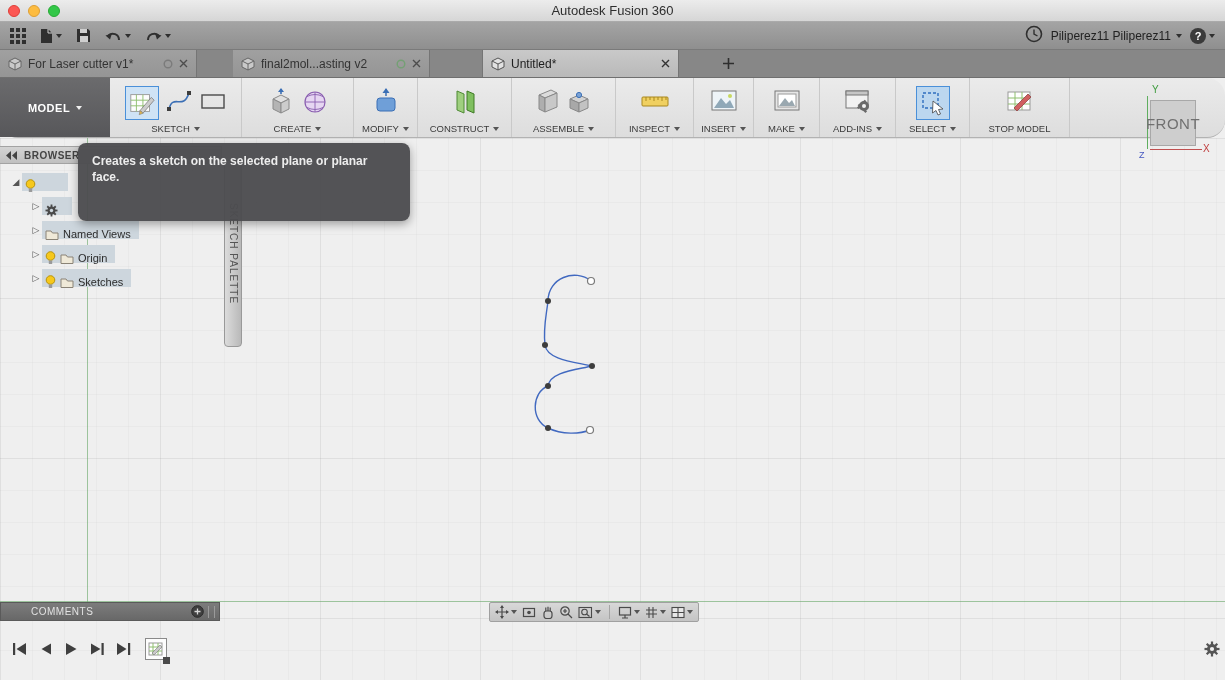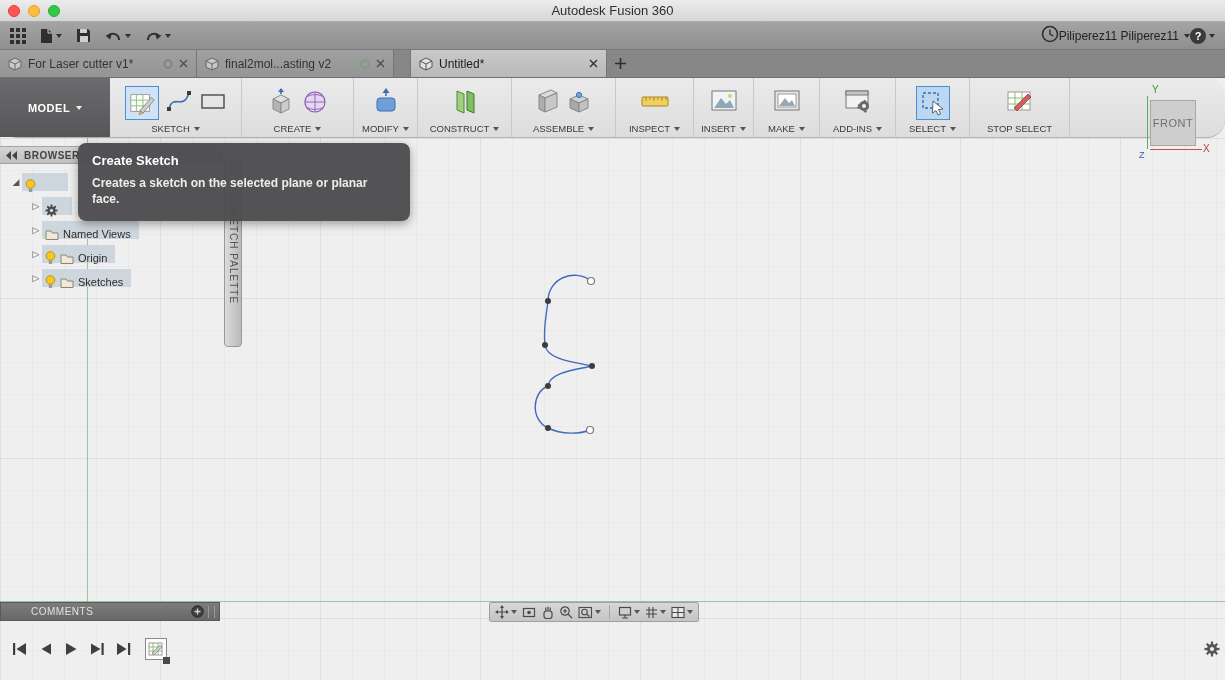--- a/index.html
+++ b/index.html
@@ -20,28 +20,28 @@
 
   
   .apptoolbar { position:absolute; top:22px; left:0; width:100%; height:28px;
     background:linear-gradient(#a4a4a4,#8f8f8f); border-bottom:1px solid #7a7a7a;
     display:flex; align-items:center; padding:0 10px; color:#2f2f2f; }
   .atb-btn { display:flex; align-items:center; gap:3px; margin-right:14px; cursor:default; }
   .darrow { width:0; height:0; border-left:3.5px solid transparent; border-right:3.5px solid transparent;
     border-top:4px solid #2f2f2f; display:inline-block; }
   .darrow.white { border-top-color:#f0f0f0; }
   .darrow.gray { border-top-color:#555; }
-  .atb-right { margin-left:auto; display:flex; align-items:center; gap:0; }
+  .atb-right { margin-left:auto; display:flex; align-items:center; gap:8px; }
   .username { font-size:12px; color:#222; display:flex; align-items:center; gap:5px; }
   .help-circle { width:16px; height:16px; border-radius:50%; background:#3a3a3a; color:#fff;
     font-size:11px; font-weight:bold; display:flex; align-items:center; justify-content:center; }
 
   
   .tabbar { position:absolute; top:50px; left:0; width:100%; height:28px;
-    background:#878787; border-bottom:1px solid #6f6f6f; display:flex; align-items:stretch; }
+    background:#878787; border-bottom:1px solid #6f6f6f; display:flex; align-items:stretch;gap:36px; }
   .tab { width:197px; display:flex; align-items:center; gap:6px; padding:0 8px;
     background:linear-gradient(#a0a0a0,#959595); border-right:1px solid #757575; }
   .tab.active { background:linear-gradient(#c9c9c9,#b9b9b9); margin-left:16px; border-left:1px solid #757575; }
   .tab-label { font-size:12px; color:#333; white-space:nowrap; overflow:hidden; text-overflow:ellipsis; flex:1; }
   .tab.active .tab-label { color:#1d1d1d; }
   .newtab { width:26px; display:flex; align-items:center; justify-content:center; }
 
   
   .ribbon { position:absolute; top:78px; left:0; width:100%; height:60px;
     background:linear-gradient(#ebebeb,#dddddd); border-bottom:1px solid #b2b2b2; display:flex;border-radius:18px; }
@@ -88,21 +88,21 @@
   
   .tooltip { position:absolute; left:78px; top:143px; width:332px; min-height:78px;
     background:rgba(76,76,79,.96); border-radius:8px; padding:10px 14px; z-index:20;
     box-shadow:0 3px 10px rgba(0,0,0,.35); }
   .tooltip .tt-title { color:#fff; font-size:13px; font-weight:bold; margin-bottom:7px; }
   .tooltip .tt-body { color:#ededed; font-size:12px; font-weight:bold; line-height:1.35; width:300px; }
 
   
   .viewcube { position:absolute; left:1150px; top:100px; width:46px; height:46px; background:#cecece;
     border:1px solid #a8a8a8; display:flex; align-items:center; justify-content:center; z-index:3; }
-  .viewcube span { font-size:11px; color:#707070; letter-spacing:.5px; }
+  .viewcube span { font-size:15px; color:#707070; letter-spacing:.5px; }
   .vc-y { position:absolute; left:1152px; top:84px; font-size:10px; color:#3e9c3e; z-index:3; }
   .vc-x { position:absolute; left:1203px; top:143px; font-size:10px; color:#c04040; z-index:3; }
   .vc-z { position:absolute; left:1139px; top:150px; font-size:9px; color:#4557c0; z-index:3; }
   .vc-yline { position:absolute; left:1147px; top:96px; width:1px; height:53px; background:#5fae5f; z-index:3; }
   .vc-xline { position:absolute; left:1150px; top:149px; width:52px; height:1px; background:#c05050; z-index:3; }
 
   
   .comments { position:absolute; left:0; top:602px; width:220px; height:19px;
     background:linear-gradient(#7c7c7c,#686868); border:1px solid #5a5a5a; display:flex; align-items:center; z-index:4; }
   .comments .c-label { font-size:10px; color:#e2e2e2; letter-spacing:.5px; margin-left:30px; flex:1; }
@@ -444,21 +444,21 @@
       <div class="ricons">
         <span>
           <svg width="28" height="28">
             <rect x="2" y="5" width="22" height="18" fill="#fff" stroke="#999"></rect>
             <path d="M2,11 h22 M2,17 h22 M9,5 v18 M16,5 v18" stroke="#8fbf6f" fill="none"></path>
             <path d="M8,21 L22,7 L25,10 L11,24 Z" fill="#d06060" stroke="#8a3a3a" stroke-width="0.7"></path>
           </svg>
         </span>
       </div>
       <div class="rlabel">
-        <span>STOP SELECT</span>
+        <span>STOP MODEL</span>
       </div>
     </div>
   </div>
 
   <div class="canvas"></div>
   <div class="axis-y"></div>
   <div class="axis-x"></div>
 
   <svg class="abs" style="left:518px; top:258px; z-index:2;" width="130" height="195">
     <path d="M73,23 C57,10 30,20 30,43 C28,60 25,70 27,87 C29,102 57,104 74,108 C57,112 32,114 30,128 C14,134 12,162 30,170 C44,177 62,176 72,172" fill="none" stroke="#4169c0" stroke-width="1.4"></path>
@@ -543,21 +543,20 @@
       </svg>
       <span class="tlabel">Sketches</span>
     </span>
   </div>
 
   <div class="palette">
     <span>SKETCH PALETTE</span>
   </div>
 
   <div class="tooltip">
-    <div class="tt-title">Create Sketch</div>
     <div class="tt-body">Creates a sketch on the selected plane or planar face.</div>
   </div>
 
   <div class="vc-yline"></div>
   <div class="vc-xline"></div>
   <div class="viewcube">
     <span>FRONT</span>
   </div>
   <span class="vc-y">Y</span>
   <span class="vc-x">X</span>

